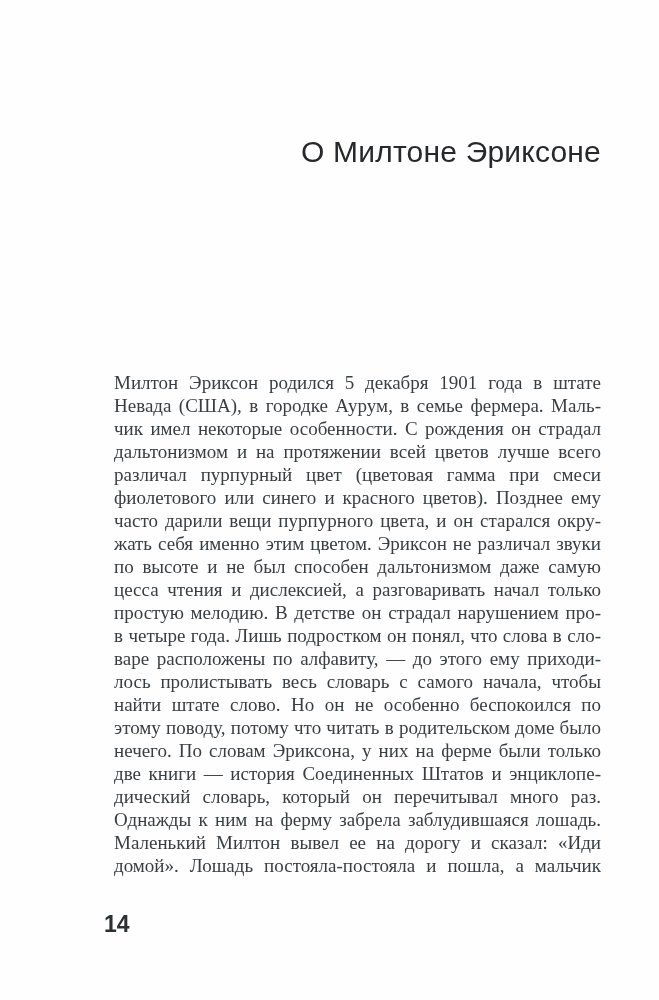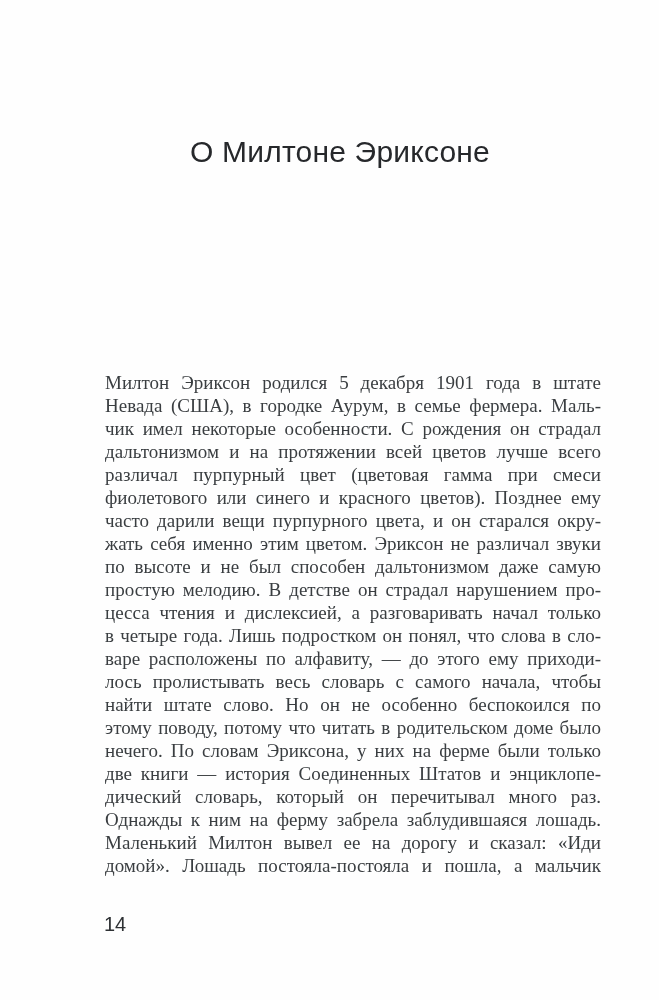--- a/index.html
+++ b/index.html
@@ -14,23 +14,23 @@
     position: relative;
     width: 659px;
     height: 1000px;
     background: var(--bg);
     overflow: hidden;
     margin: 0;
   }
   .chapter-title {
     position: absolute;
     top: 134px;
-    left: 92px;
+    left: 105px;
     width: 496px;
-    text-align: center;
+    text-align: right;
     font-family: "Liberation Sans", "DejaVu Sans", sans-serif;
     font-weight: 500;
     font-size: 30px;
     line-height: 36px;
     letter-spacing: 0.2px;
     color: var(--title-color);
   }
   .body-text {
     position: absolute;
     top: 371px;
@@ -41,50 +41,51 @@
     color: var(--body-color);
   }
   .text-line {
     height: 23px;
     line-height: 23px;
     text-align: justify;
     text-align-last: justify;
     -moz-text-align-last: justify;
     white-space: normal;
     overflow: hidden;
+    margin-left: 9px;
   }
   .page-number {
     position: absolute;
     top: 910px;
     left: 104px;
     font-family: "Liberation Sans", "DejaVu Sans", sans-serif;
-    font-weight: 400;
-    font-size: 20px;
+    font-weight: 700;
+    font-size: 23px;
     line-height: 28px;
     color: var(--pagenum-color);
   }
 </style>
 </head>
 <body>
 
 <div class="page">
   <h1 class="chapter-title">О Милтоне Эриксоне</h1>
 
   <div class="body-text">
       <div class="text-line">Милтон Эриксон родился 5 декабря 1901 года в штате</div>
       <div class="text-line">Невада (США), в городке Аурум, в семье фермера. Маль-</div>
       <div class="text-line">чик имел некоторые особенности. С рождения он страдал</div>
       <div class="text-line">дальтонизмом и на протяжении всей цветов лучше всего</div>
       <div class="text-line">различал пурпурный цвет (цветовая гамма при смеси</div>
       <div class="text-line">фиолетового или синего и красного цветов). Позднее ему</div>
       <div class="text-line">часто дарили вещи пурпурного цвета, и он старался окру-</div>
       <div class="text-line">жать себя именно этим цветом. Эриксон не различал звуки</div>
       <div class="text-line">по высоте и не был способен дальтонизмом даже самую</div>
+      <div class="text-line">цесса чтения и дислексией, а разговаривать начал только</div>
       <div class="text-line">простую мелодию. В детстве он страдал нарушением про-</div>
-      <div class="text-line">цесса чтения и дислексией, а разговаривать начал только</div>
       <div class="text-line">в четыре года. Лишь подростком он понял, что слова в сло-</div>
       <div class="text-line">варе расположены по алфавиту, — до этого ему приходи-</div>
       <div class="text-line">лось пролистывать весь словарь с самого начала, чтобы</div>
       <div class="text-line">найти штате слово. Но он не особенно беспокоился по</div>
       <div class="text-line">этому поводу, потому что читать в родительском доме было</div>
       <div class="text-line">нечего. По словам Эриксона, у них на ферме были только</div>
       <div class="text-line">две книги — история Соединенных Штатов и энциклопе-</div>
       <div class="text-line">дический словарь, который он перечитывал много раз.</div>
       <div class="text-line">Однажды к ним на ферму забрела заблудившаяся лошадь.</div>
       <div class="text-line">Маленький Милтон вывел ее на дорогу и сказал: «Иди</div>

